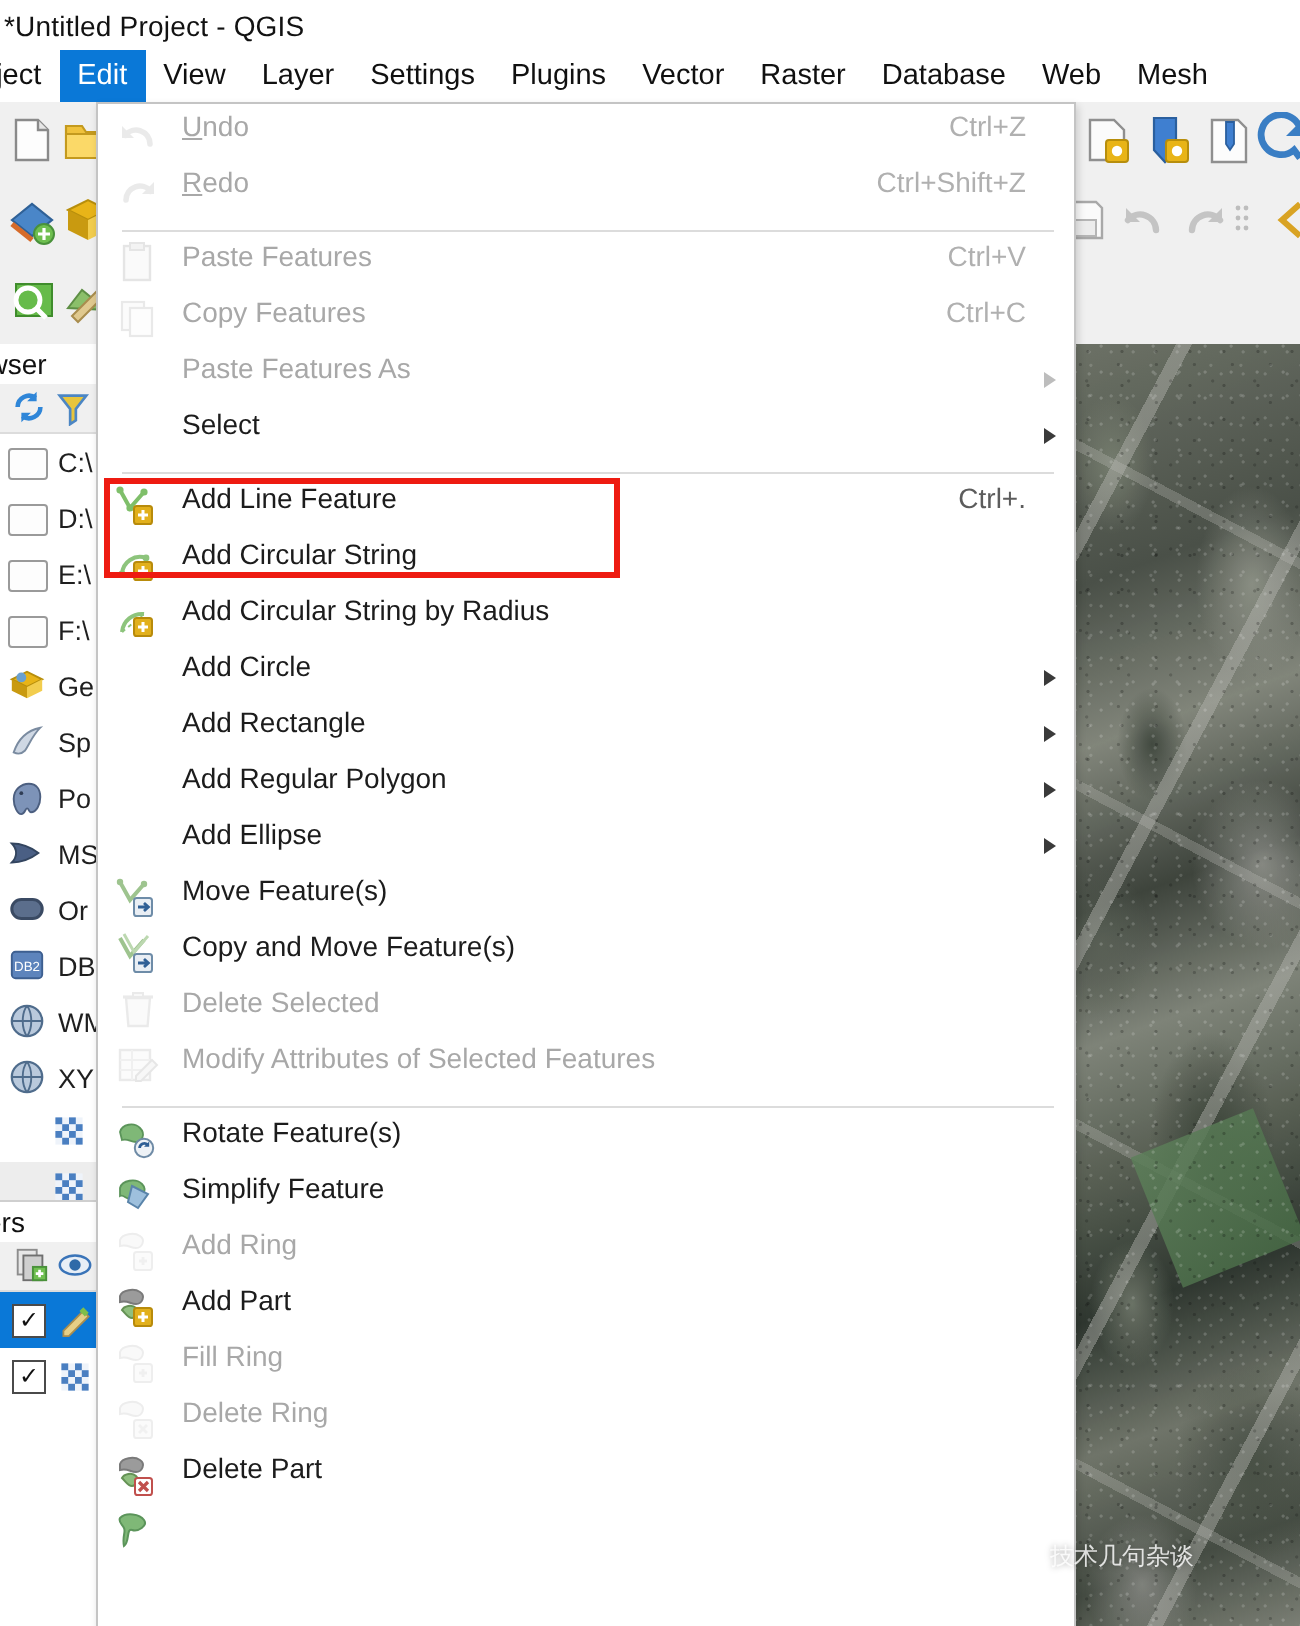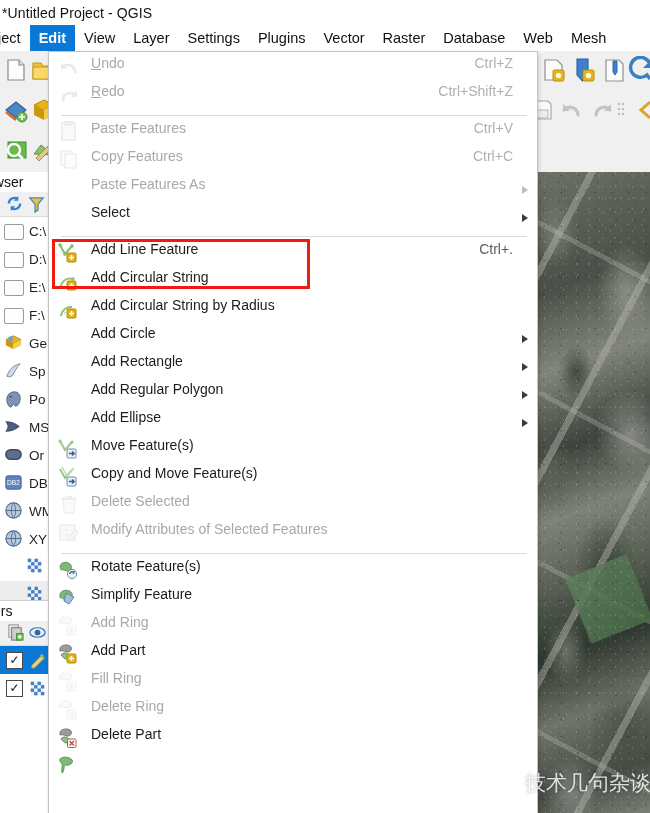--- a/index.html
+++ b/index.html
@@ -56,21 +56,20 @@
     align-items: center;
     padding: 0 9px;
     white-space: nowrap;
     color: #101010;
     cursor: default;
   }
   .menu-item.clipped { padding-left: 0; margin-left: -10px; }
   .menu-item.active {
     background: #0a78d7;
     color: #ffffff;
-    font-weight: bold;
   }
 
   
   #toolstrip {
     position: absolute;
     left: 0; top: 51px;
     width: 650px; height: 121px;
     background: #f0f0f0;
     border-bottom: 1px solid #d8d8d8;
   }
@@ -234,21 +233,21 @@
   #watermark {
     position: absolute;
     left: 498px; top: 769px;
     display: flex;
     align-items: center;
     gap: 5px;
     pointer-events: none;
     z-index: 60;
   }
   #watermark .wm-text {
-    font-size: 21px;
+    font-size: 12px;
     color: rgba(255,255,255,.82);
     font-family: Liberation Sans, sans-serif;
     white-space: nowrap;
     text-shadow: 0 0 3px rgba(0,0,0,.35);
   }
   .wechat-ico { width: 22px; height: 18px; opacity: .8; }
 
   
   #editmenu {
     position: absolute;

